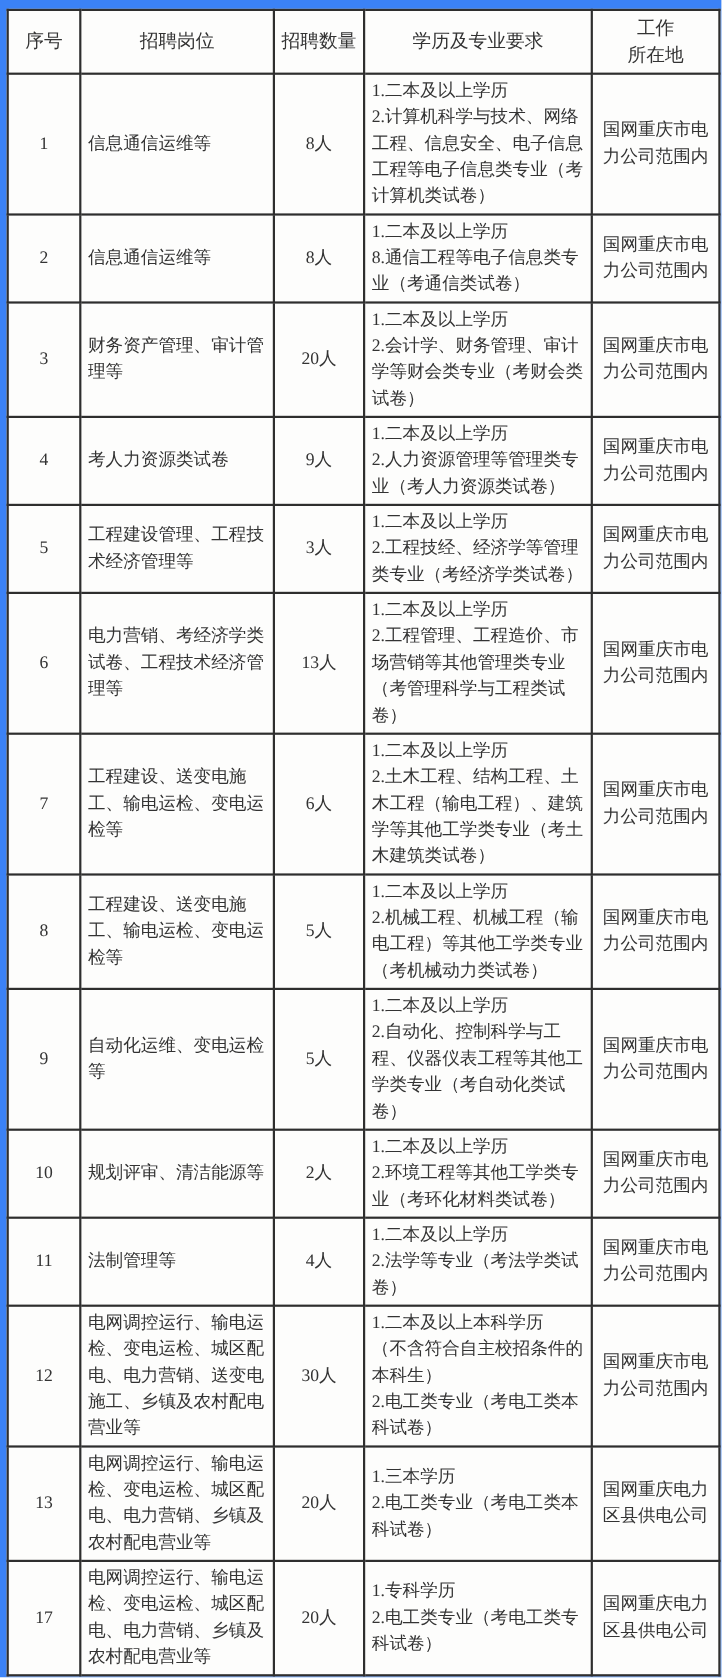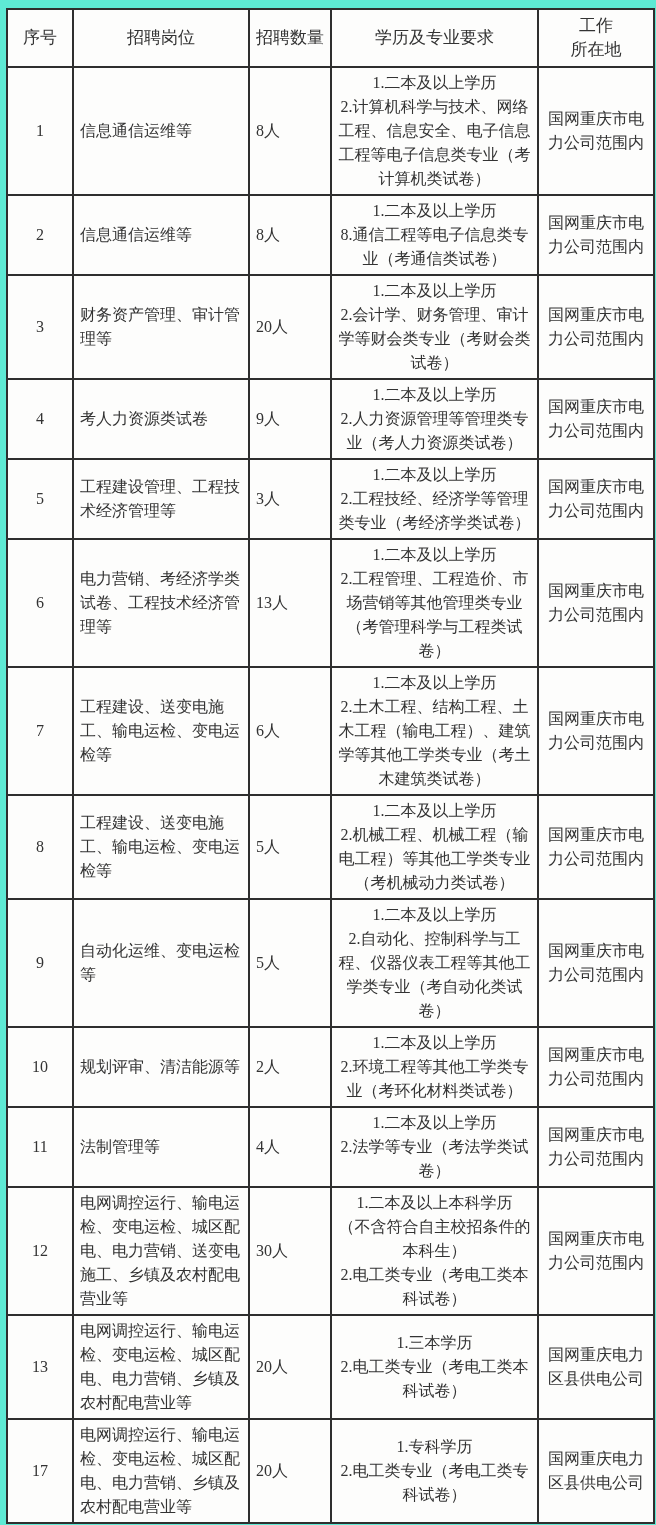--- a/index.html
+++ b/index.html
@@ -4,21 +4,21 @@
 <style>
   html, body {
     margin: 0;
     padding: 0;
     background: #fbfbfa;
     font-family: "Liberation Serif", "DejaVu Serif", serif;
   }
   .page {
     width: 656px;
     height: 1525px;
-    background: #5eead4;
+    background: #3b82f6;
     box-sizing: border-box;
     overflow: hidden;
   }
   table.recruit {
     border-collapse: collapse;
     table-layout: fixed;
     width: 647px;
     margin: 8px 0 0 6px;
     background: #fdfdfc;
   }
@@ -41,23 +41,23 @@
     padding: 4px 2px;
     white-space: pre-line;
     height: 54px;
   }
   table.recruit td {
     font-size: 16px;
     line-height: 24px;
     padding: 3px 6px;
   }
   td.c-seq   { text-align: center; }
-  td.c-count { text-align: left; }
+  td.c-count { text-align: center; }
   td.c-pos   { text-align: left; padding-left: 8px; padding-right: 8px; border-radius: 21px; }
-  td.c-req   { text-align: center; padding-left: 6px; padding-right: 13px; }
+  td.c-req   { text-align: left; padding-left: 6px; padding-right: 13px; }
   td.c-loc   { text-align: center; padding-left: 7px; padding-right: 4px; }
   .req-item  { white-space: pre-line; }
 </style>
 </head>
 <body>
 
 <div class="page">
   <table class="recruit">
     <colgroup>
       <col class="c1">

